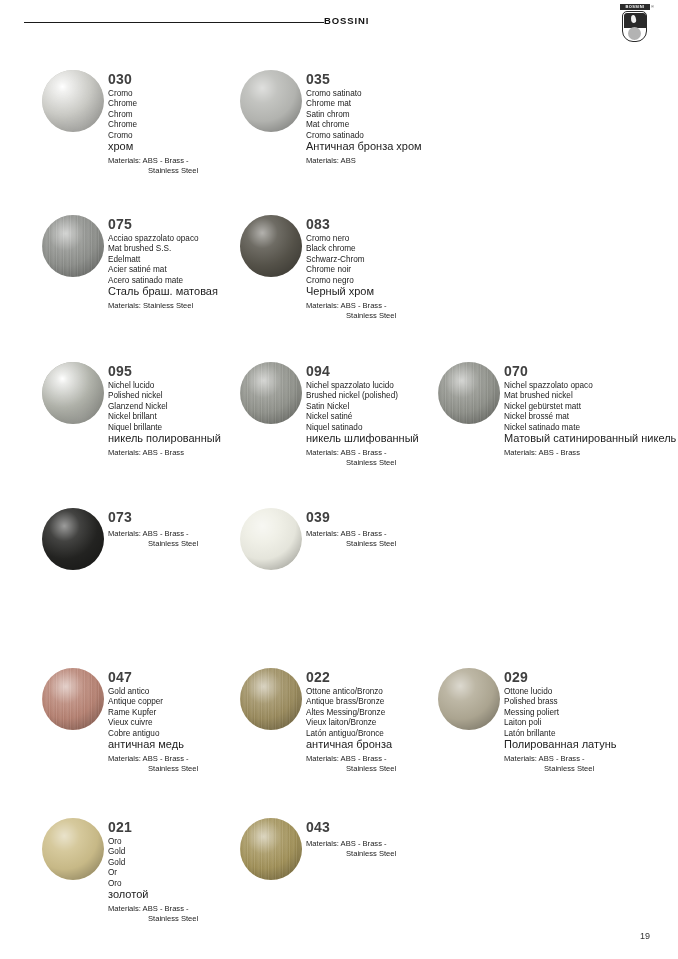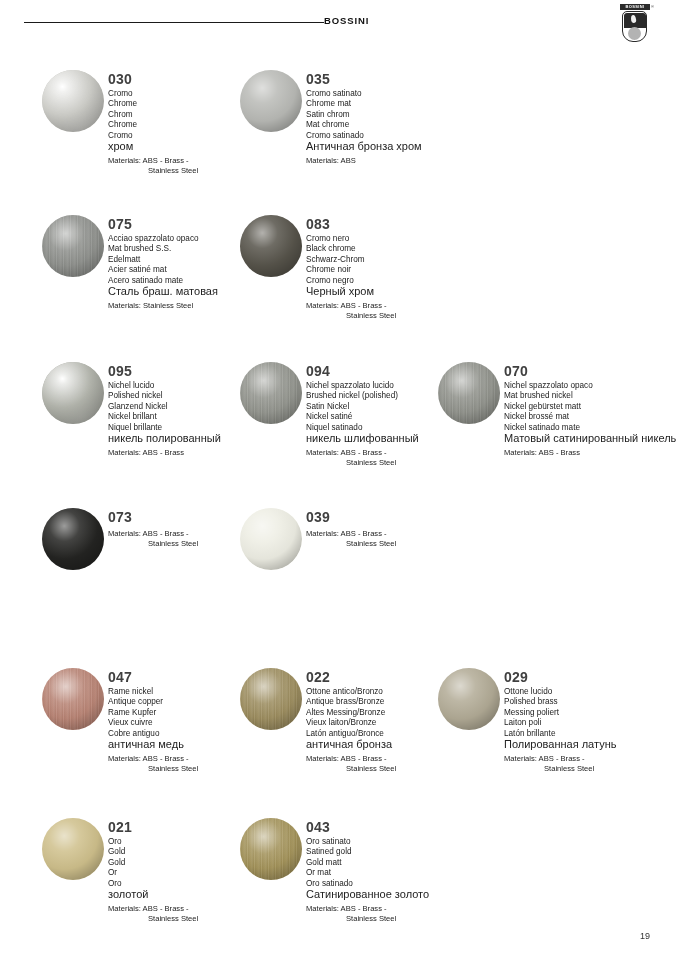--- a/index.html
+++ b/index.html
@@ -279,21 +279,21 @@
       </div>
     </div>
     <div class="item" style="left: 42px; top: 668px;">
       <div class="sphere" style="background: rgb(185, 130, 114);">
         <div class="brush"></div>
         <div class="shade" style="background: radial-gradient(circle at 38% 30%, rgba(255, 255, 255, 0.62) 0%, rgba(255, 255, 255, 0.12) 30%, rgba(0, 0, 0, 0.02) 55%, rgba(0, 0, 0, 0.4) 100%);"></div>
       </div>
       <div class="info">
         <div class="code">047</div>
         <div class="names">
-          <div class="name-line">Rame nickel</div>
+          <div class="name-line">Gold antico</div>
           <div class="name-line">Antique copper</div>
           <div class="name-line">Rame Kupfer</div>
           <div class="name-line">Vieux cuivre</div>
           <div class="name-line">Cobre antiguo</div>
           <div class="name-line ru">античная медь</div>
         </div>
         <div class="materials"><span class="mat-label">Materials:  ABS - Brass -</span><span class="mat-cont">Stainless Steel</span></div>
       </div>
     </div>
     <div class="item" style="left: 240px; top: 668px;">
@@ -348,26 +348,18 @@
         <div class="materials"><span class="mat-label">Materials:  ABS - Brass -</span><span class="mat-cont">Stainless Steel</span></div>
       </div>
     </div>
     <div class="item" style="left: 240px; top: 818px;">
       <div class="sphere" style="background: rgb(163, 146, 87);">
         <div class="brush"></div>
         <div class="shade" style="background: radial-gradient(circle at 38% 30%, rgba(255, 255, 255, 0.62) 0%, rgba(255, 255, 255, 0.12) 30%, rgba(0, 0, 0, 0.02) 55%, rgba(0, 0, 0, 0.4) 100%);"></div>
       </div>
       <div class="info">
         <div class="code">043</div>
-        <div class="names">
-          <div class="name-line">Oro satinato</div>
-          <div class="name-line">Satined gold</div>
-          <div class="name-line">Gold matt</div>
-          <div class="name-line">Or mat</div>
-          <div class="name-line">Oro satinado</div>
-          <div class="name-line ru">Сатинированное золото</div>
-        </div>
         <div class="materials"><span class="mat-label">Materials:  ABS - Brass -</span><span class="mat-cont">Stainless Steel</span></div>
       </div>
     </div>
   </div>
 
 <div class="page-number">19</div>
 
 </body></html>

